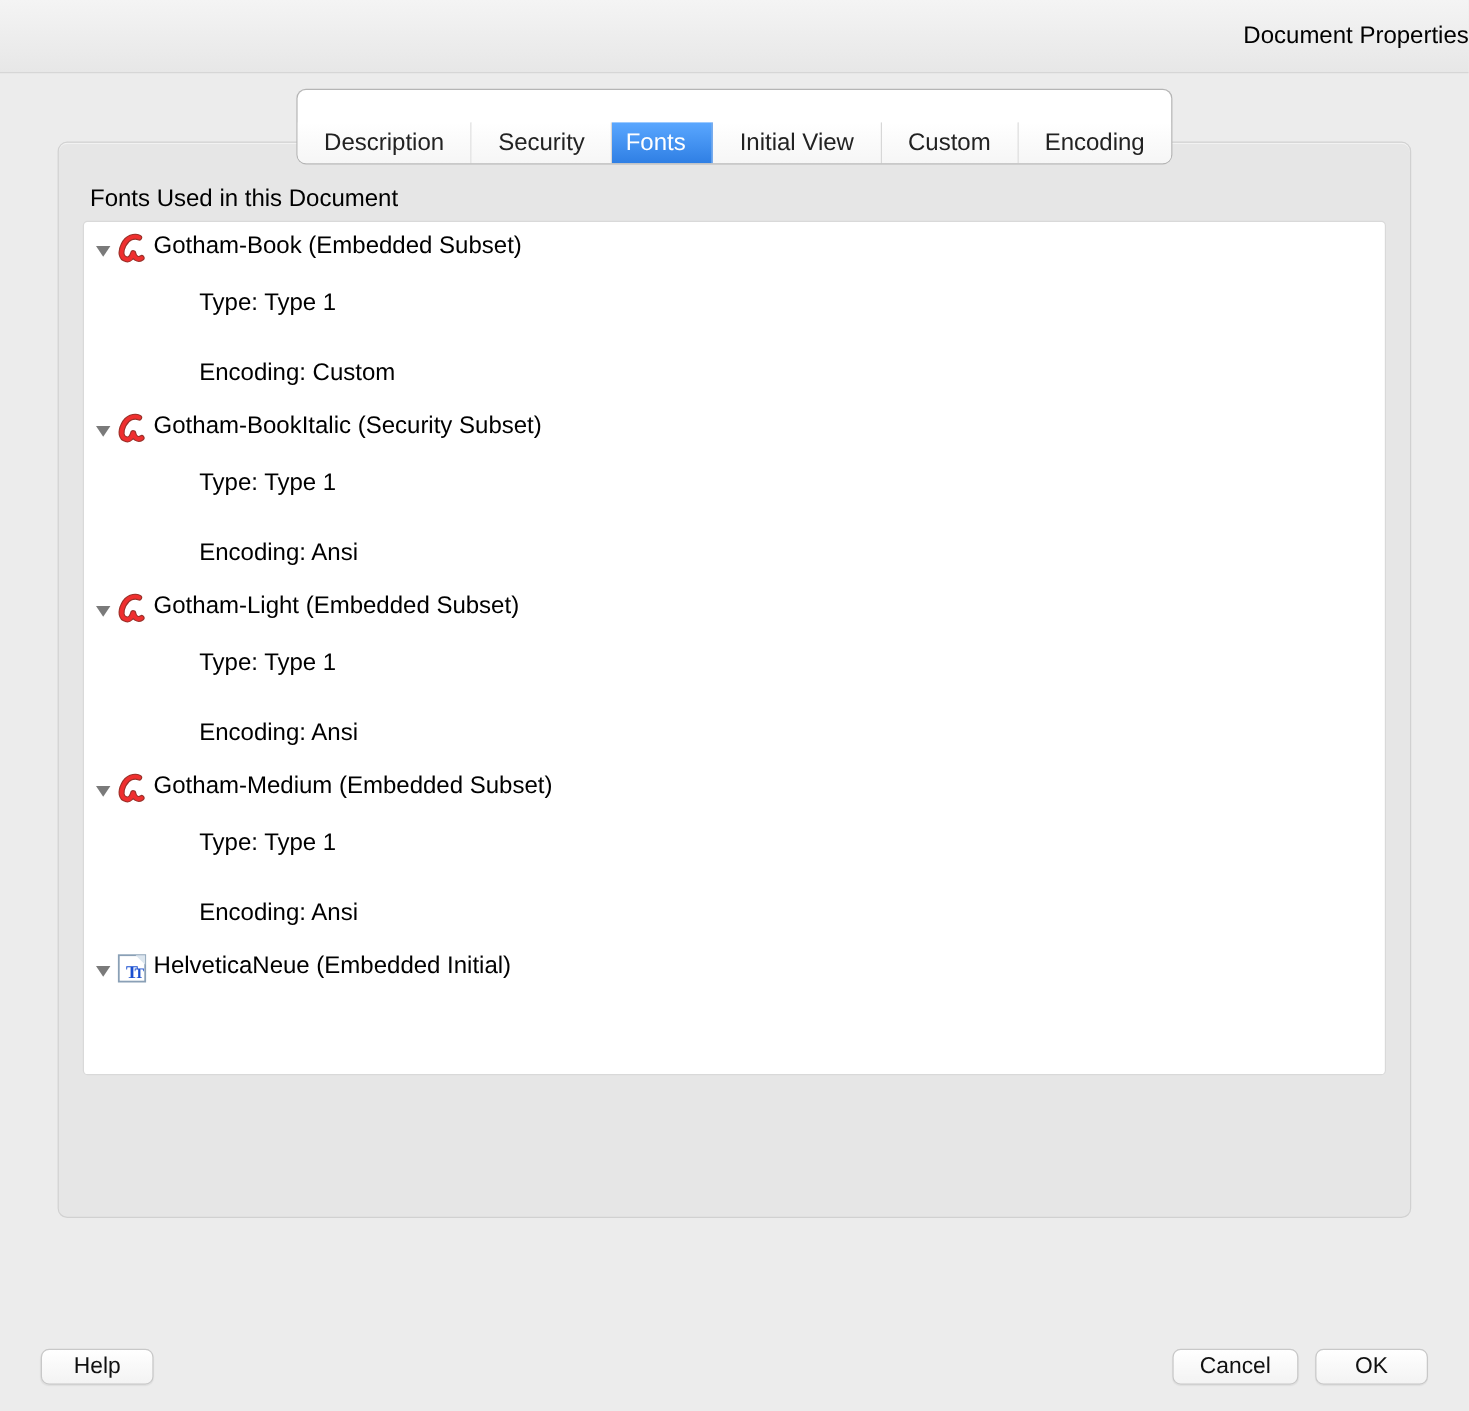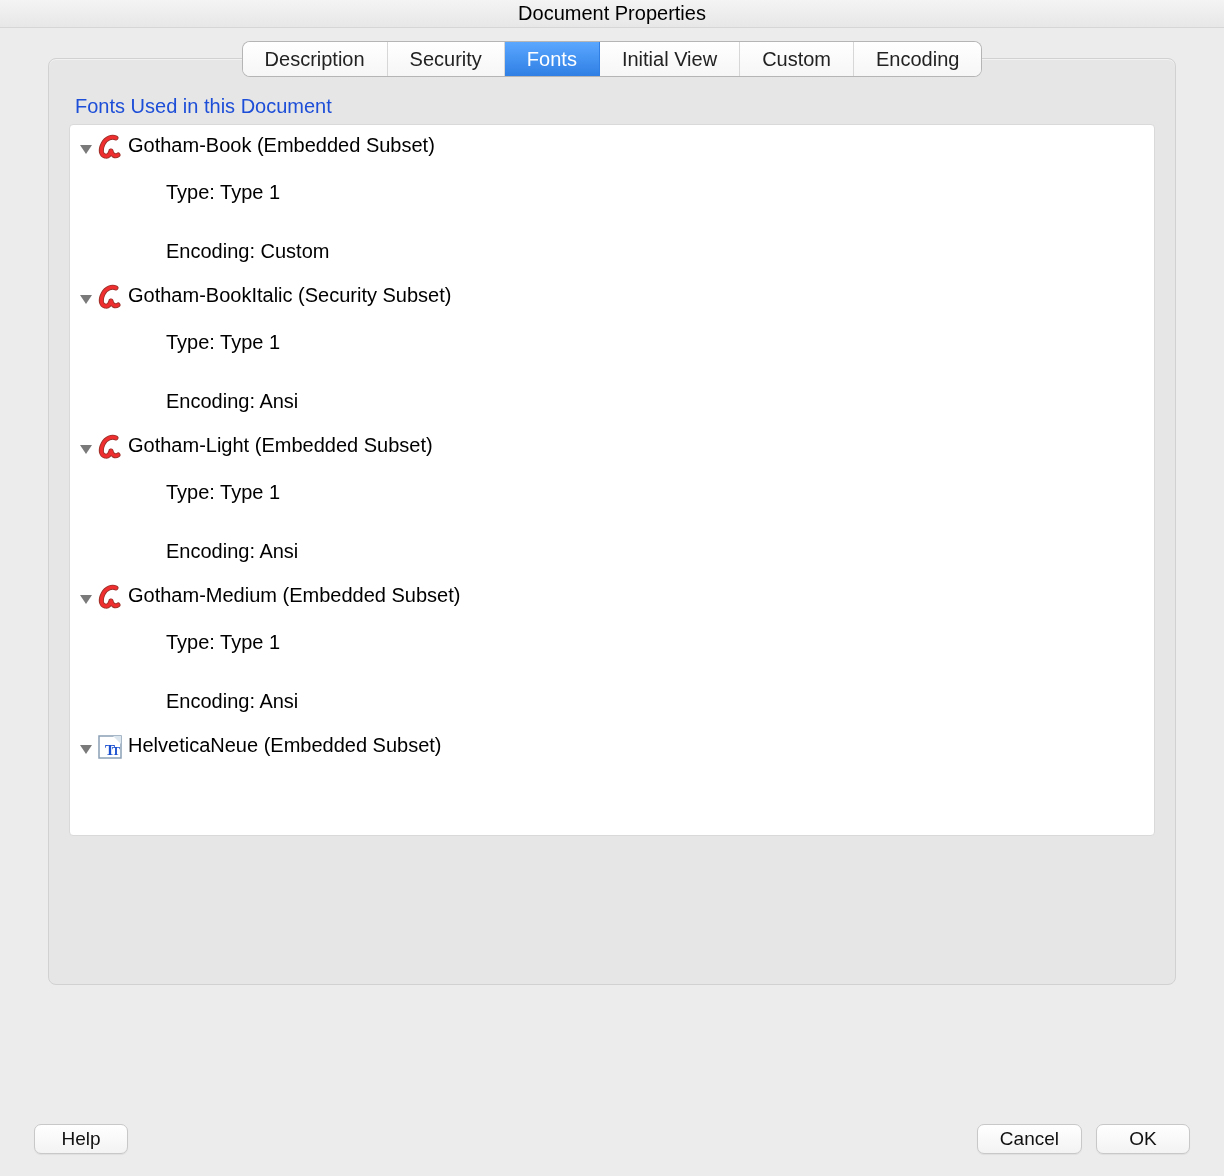--- a/index.html
+++ b/index.html
@@ -11,22 +11,22 @@
     background: #ececec;
     color: #000;
     -webkit-font-smoothing: antialiased;
   }
   .window {
     width: 1224px; height: 1176px;
     background: #ececec;
     display: flex; flex-direction: column;
   }
   .titlebar {
-    height: 28px;
-    display: flex; align-items: center; justify-content: center;
+    height: 61px;
+    display: flex; align-items: center; justify-content: flex-end;
     border-bottom: 1px solid #d6d6d6;
     background: linear-gradient(#f4f4f4, #e7e7e7);
     font-size: 20px;
   }
   .tabbar-wrap {
     display: flex; justify-content: center;
     padding-top: 14px;
     position: relative; z-index: 2;
   }
   .tabbar {
@@ -39,40 +39,42 @@
   .tab {
     height: 34px;
     padding: 0 22px;
     display: flex; align-items: center; justify-content: center;
     background: linear-gradient(#ffffff, #f6f6f6);
     border-right: 1px solid #d7d7d7;
     font-size: 20px;
     color: #222;
     cursor: default;
     user-select: none;
+    margin-top: 27px;
   }
   .tab:last-child { border-right: none; }
   .tab.active {
     background: linear-gradient(#5aa7ff, #2f7fe4);
     color: #fff;
     border-right-color: #2f7fe4;
+    padding-left: 11px;
   }
   .content-outer {
     margin: -18px 48px 0 48px;
     flex: 1 1 auto;
     padding: 26px 20px 30px 20px;
     background: #e6e6e6;
     border: 1px solid #d1d1d1;
     border-radius: 8px;
     box-shadow: inset 0 1px 0 #f2f2f2;
     position: relative;
   }
   .panel-label {
     font-size: 20px;
-    color: #1d4ed8;
+    color: #000000;
     margin: 10px 0 6px 6px;
   }
   .fontlist {
     background: #fff;
     border: 1px solid #d9d9d9;
     border-radius: 4px;
     height: 712px;
     overflow: hidden;
     padding: 6px 0 0 0;
   }
@@ -229,21 +231,21 @@
               </svg>
             </span>
             <span class="fonticon">
               <svg width="28" height="28" viewBox="0 0 28 28">
                 <rect x="3" y="3" width="22" height="22" fill="#fff" stroke="#8aa0b6" stroke-width="1.5"></rect>
                 <polygon points="17,3 25,3 25,11" fill="#dce6ef"></polygon>
                 <text x="9" y="22" font-family="Georgia, serif" font-weight="bold" font-size="15" fill="#1a4fd0">T</text>
                 <text x="16" y="22" font-family="Georgia, serif" font-weight="bold" font-size="12" fill="#1a4fd0">T</text>
               </svg>
             </span>
-            <span class="font-name">HelveticaNeue (Embedded Subset)</span>
+            <span class="font-name">HelveticaNeue (Embedded Initial)</span>
           </div>
         </div>
       </div>
   </div>
 
   <div style="flex:1 1 auto"></div>
 
   <div class="footer">
     <button class="btn">Help</button>
     <div class="footer-spacer"></div>

